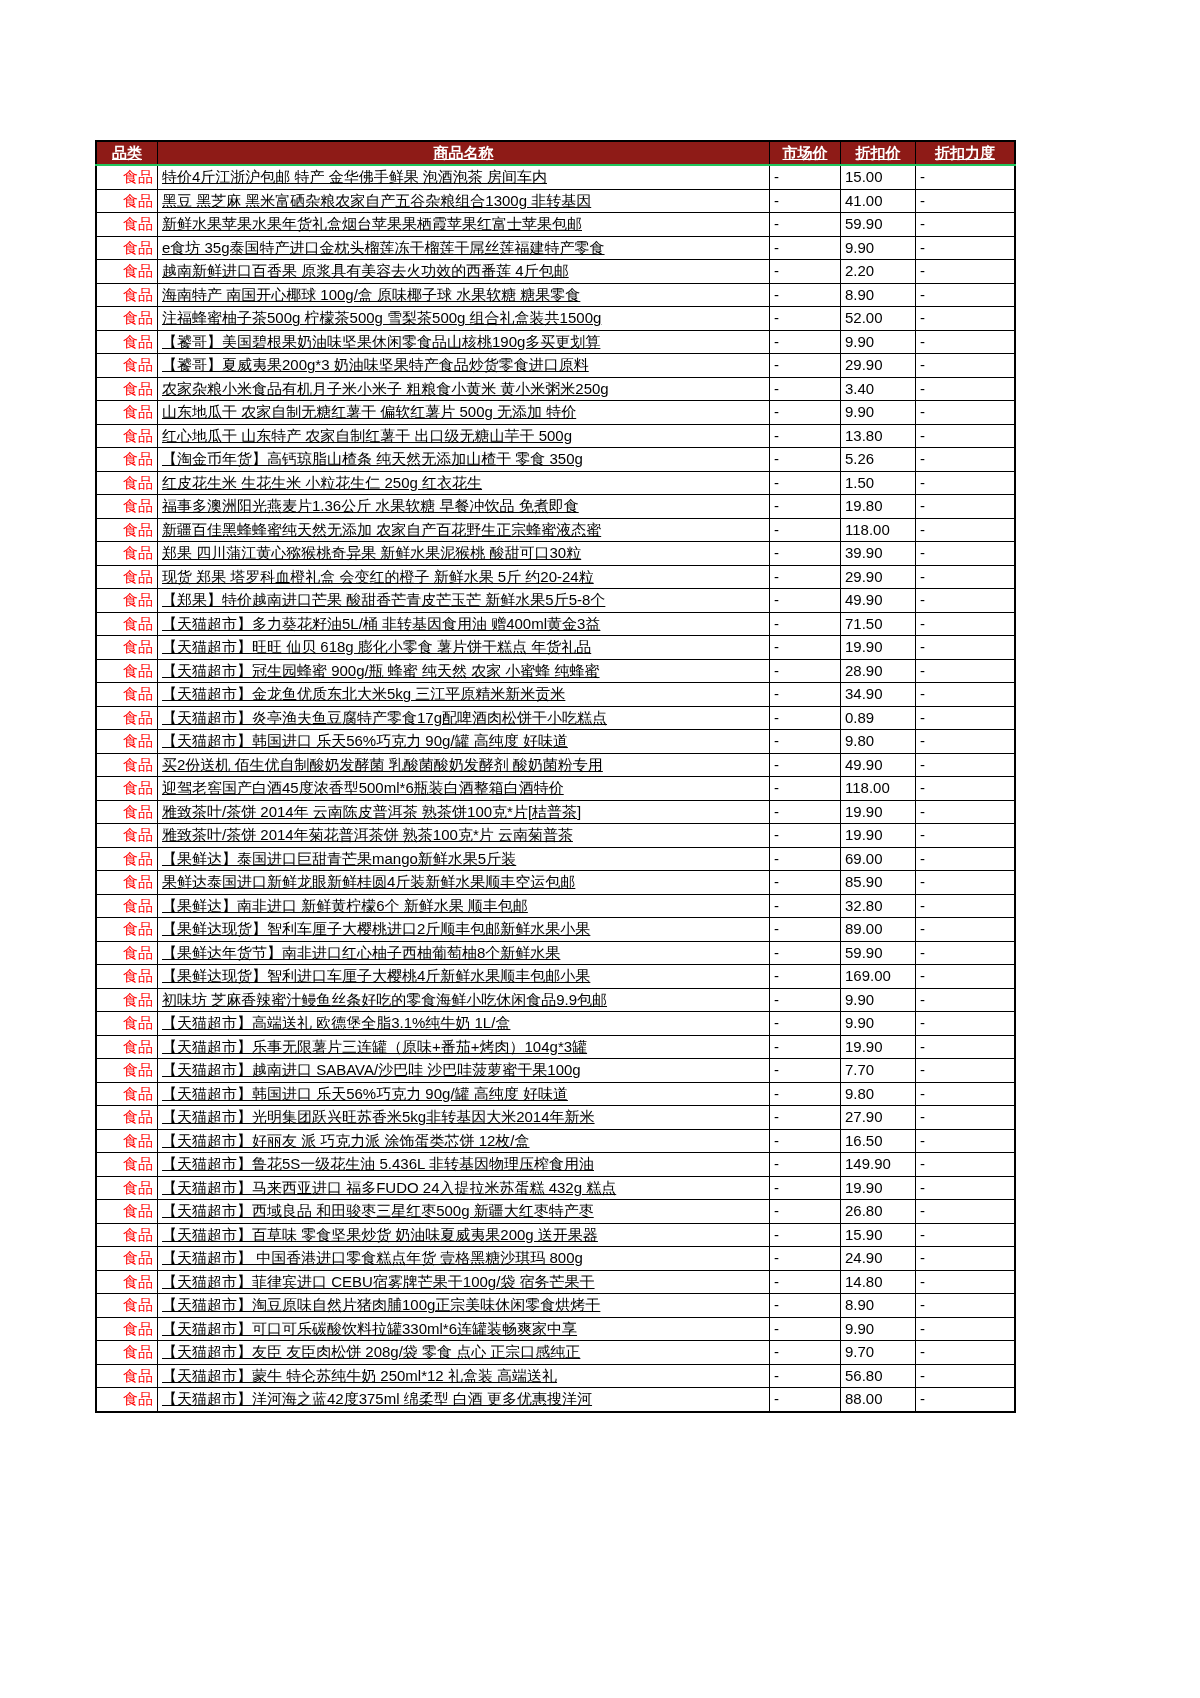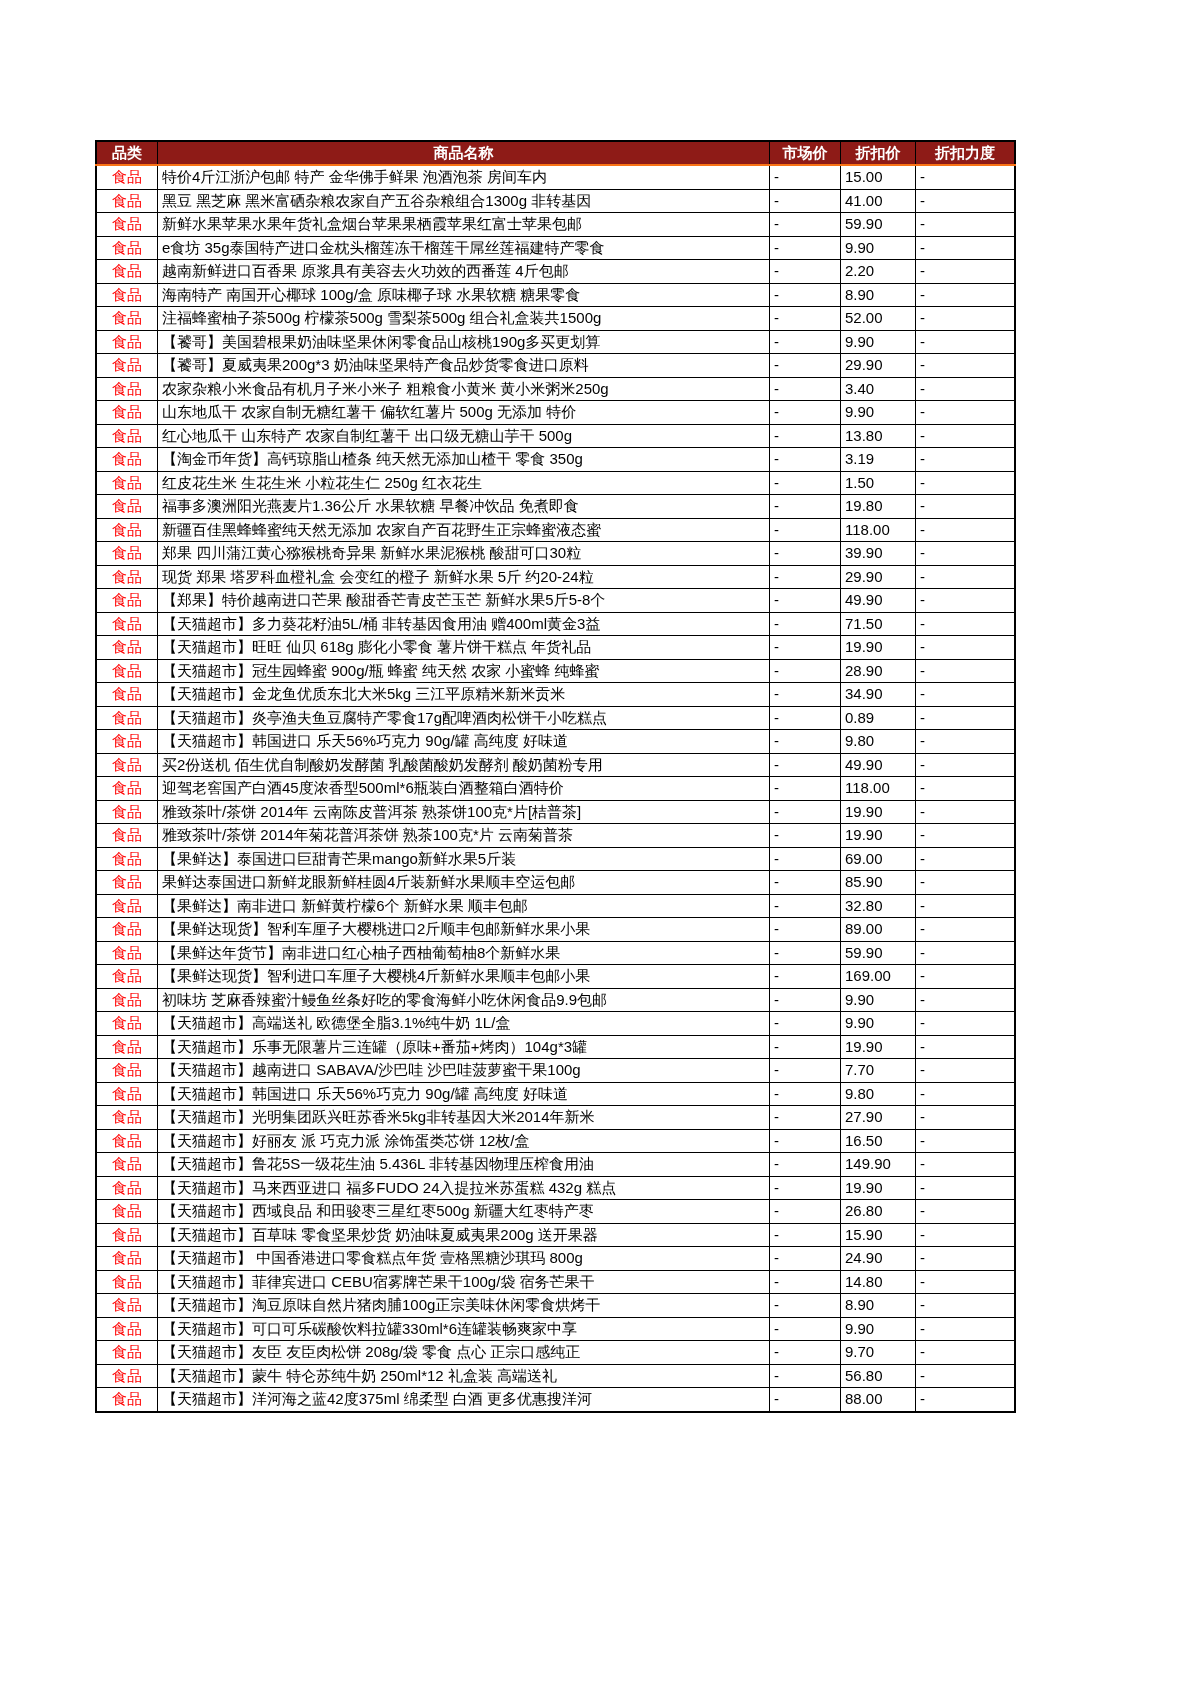--- a/index.html
+++ b/index.html
@@ -29,34 +29,36 @@
     overflow: hidden;
     white-space: nowrap;
     vertical-align: middle;
   }
   .price-table thead th {
     background: var(--header-bg, #8E1B17);
     color: var(--header-text, #ffffff);
     font-weight: bold;
     text-align: center;
     height: 21px;
-    border-bottom: 2px solid #f97316;
+    border-bottom: 2px solid #22c55e;
+    text-decoration: underline;
   }
   .col-cat  { width: 52px; }
   .col-name { width: 603px; }
   .col-mkt  { width: 62px; }
   .col-dis  { width: 66px; margin-left: 9px; }
   .col-str  { width: 90px; }
   td.cat {
     color: var(--category-text, #ff0000);
-    text-align: center;
+    text-align: right;
   }
   td.name {
     text-align: left;
     color: #000;
+    text-decoration: underline;
   }
   td.num {
     text-align: left;
     color: #000;
   }
 </style>
 </head>
 <body>
 
 <div class="sheet">
@@ -164,21 +166,21 @@
     <td class="name">红心地瓜干  山东特产  农家自制红薯干  出口级无糖山芋干  500g</td>
     <td class="num">-</td>
     <td class="num">13.80</td>
     <td class="num">-</td>
   </tr>
 
   <tr>
     <td class="cat">食品</td>
     <td class="name">【淘金币年货】高钙琼脂山楂条  纯天然无添加山楂干  零食  350g</td>
     <td class="num">-</td>
-    <td class="num">3.19</td>
+    <td class="num">5.26</td>
     <td class="num">-</td>
   </tr>
 
   <tr>
     <td class="cat">食品</td>
     <td class="name">红皮花生米  生花生米  小粒花生仁  250g  红衣花生</td>
     <td class="num">-</td>
     <td class="num">1.50</td>
     <td class="num">-</td>
   </tr>

